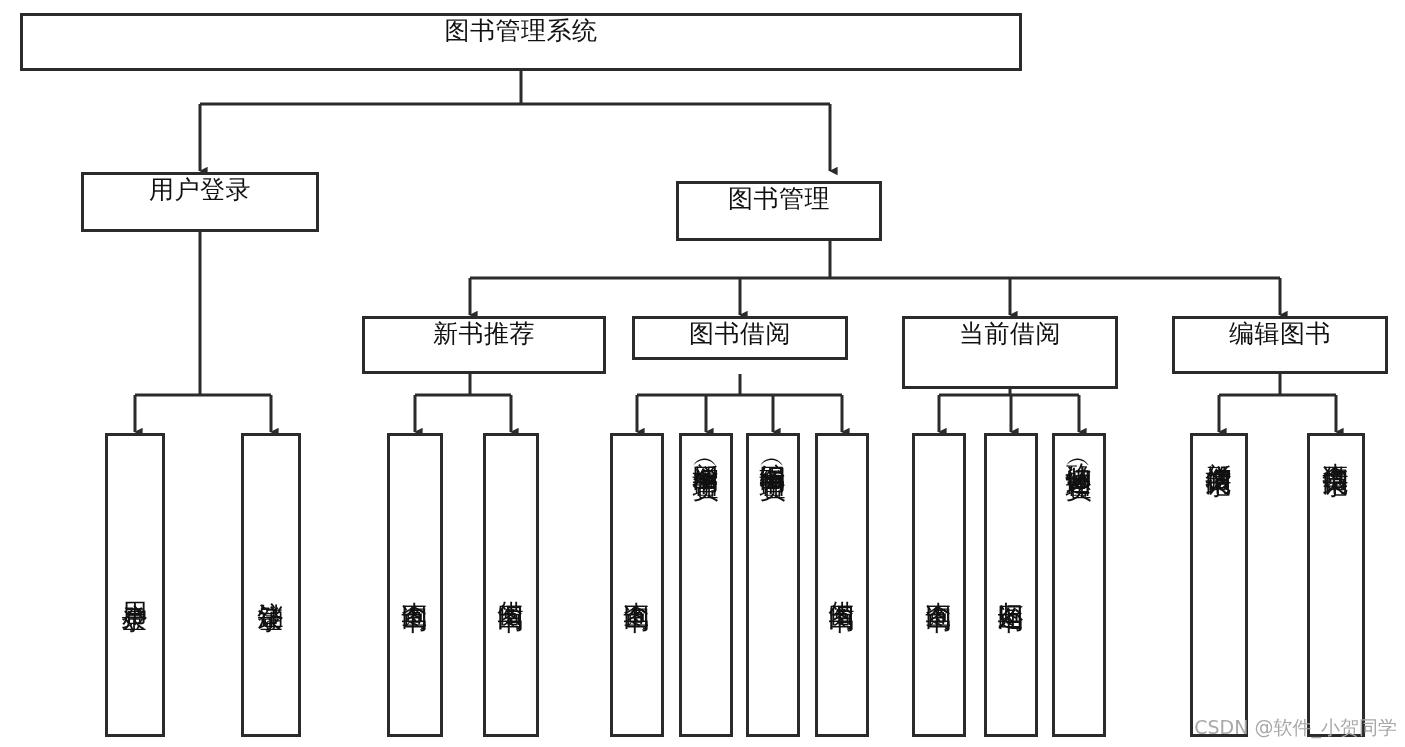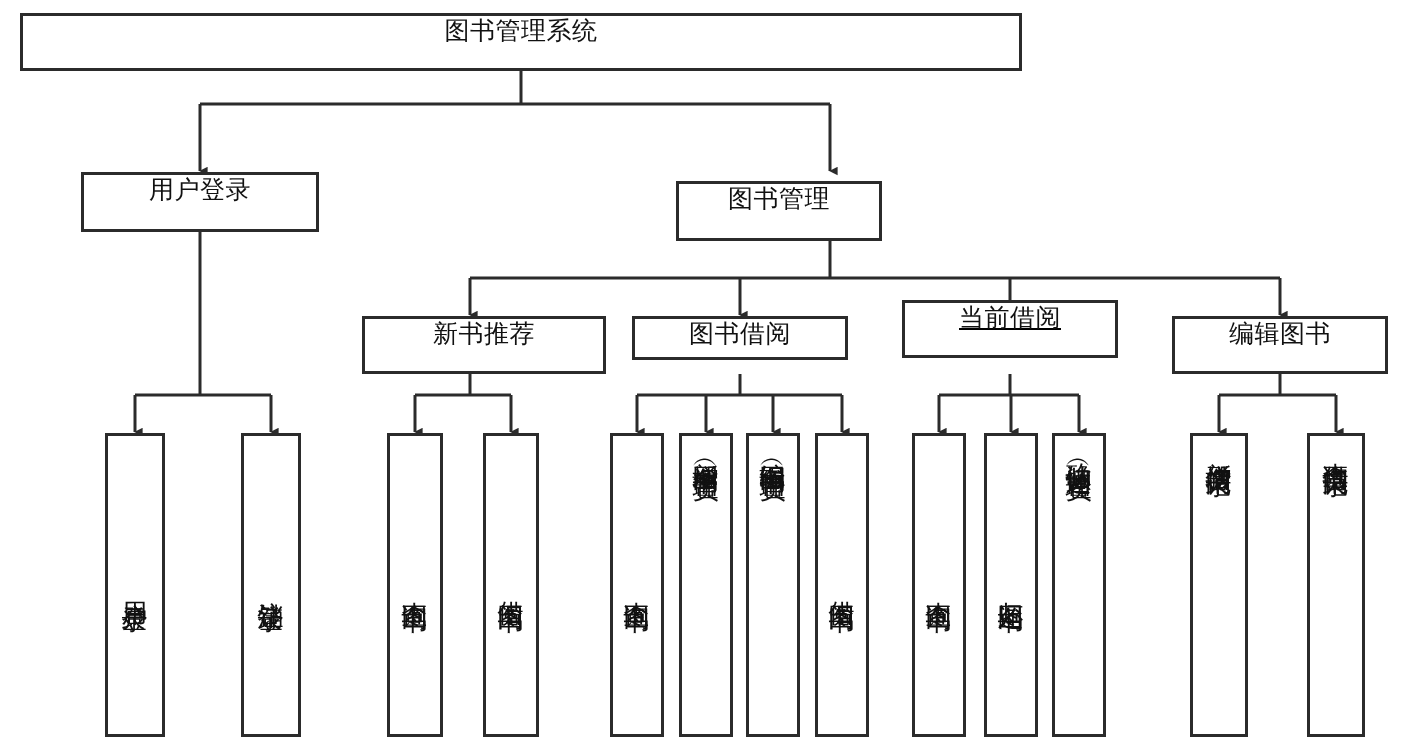--- a/index.html
+++ b/index.html
@@ -136,21 +136,21 @@
       </div>
       <div class="node horiz" style="left: 676px; top: 172px; width: 206px; height: 60px; margin-top: 9px;">
         <span class="node-label">图书管理</span>
       </div>
       <div class="node horiz" style="left: 362px; top: 316px; width: 244px; height: 58px;">
         <span class="node-label">新书推荐</span>
       </div>
       <div class="node horiz" style="left: 632px; top: 316px; width: 216px; height: 44px;">
         <span class="node-label">图书借阅</span>
       </div>
-      <div class="node horiz" style="left: 902px; top: 300px; width: 216px; height: 58px; text-decoration: underline;">
+      <div class="node horiz" style="left: 902px; top: 316px; width: 216px; height: 73px;">
         <span class="node-label">当前借阅</span>
       </div>
       <div class="node horiz" style="left: 1172px; top: 316px; width: 216px; height: 58px;">
         <span class="node-label">编辑图书</span>
       </div>
       <div class="node vert centered" style="left: 105px; top: 433px; width: 60px; height: 304px;">
         <span class="node-label">用户登录</span>
       </div>
       <div class="node vert centered" style="left: 241px; top: 433px; width: 60px; height: 304px;">
         <span class="node-label">注销登录</span>
@@ -183,13 +183,14 @@
         <span class="node-label">确认归还（管理员）</span>
       </div>
       <div class="node vert" style="left: 1190px; top: 433px; width: 58px; height: 304px;">
         <span class="node-label">新增借阅记录</span>
       </div>
       <div class="node vert" style="left: 1307px; top: 433px; width: 58px; height: 304px;">
         <span class="node-label">查询借阅记录</span>
       </div>
     </div>
 
+  <div class="watermark">CSDN @软件_小贺同学</div>
 </div>
 
 </body></html>

